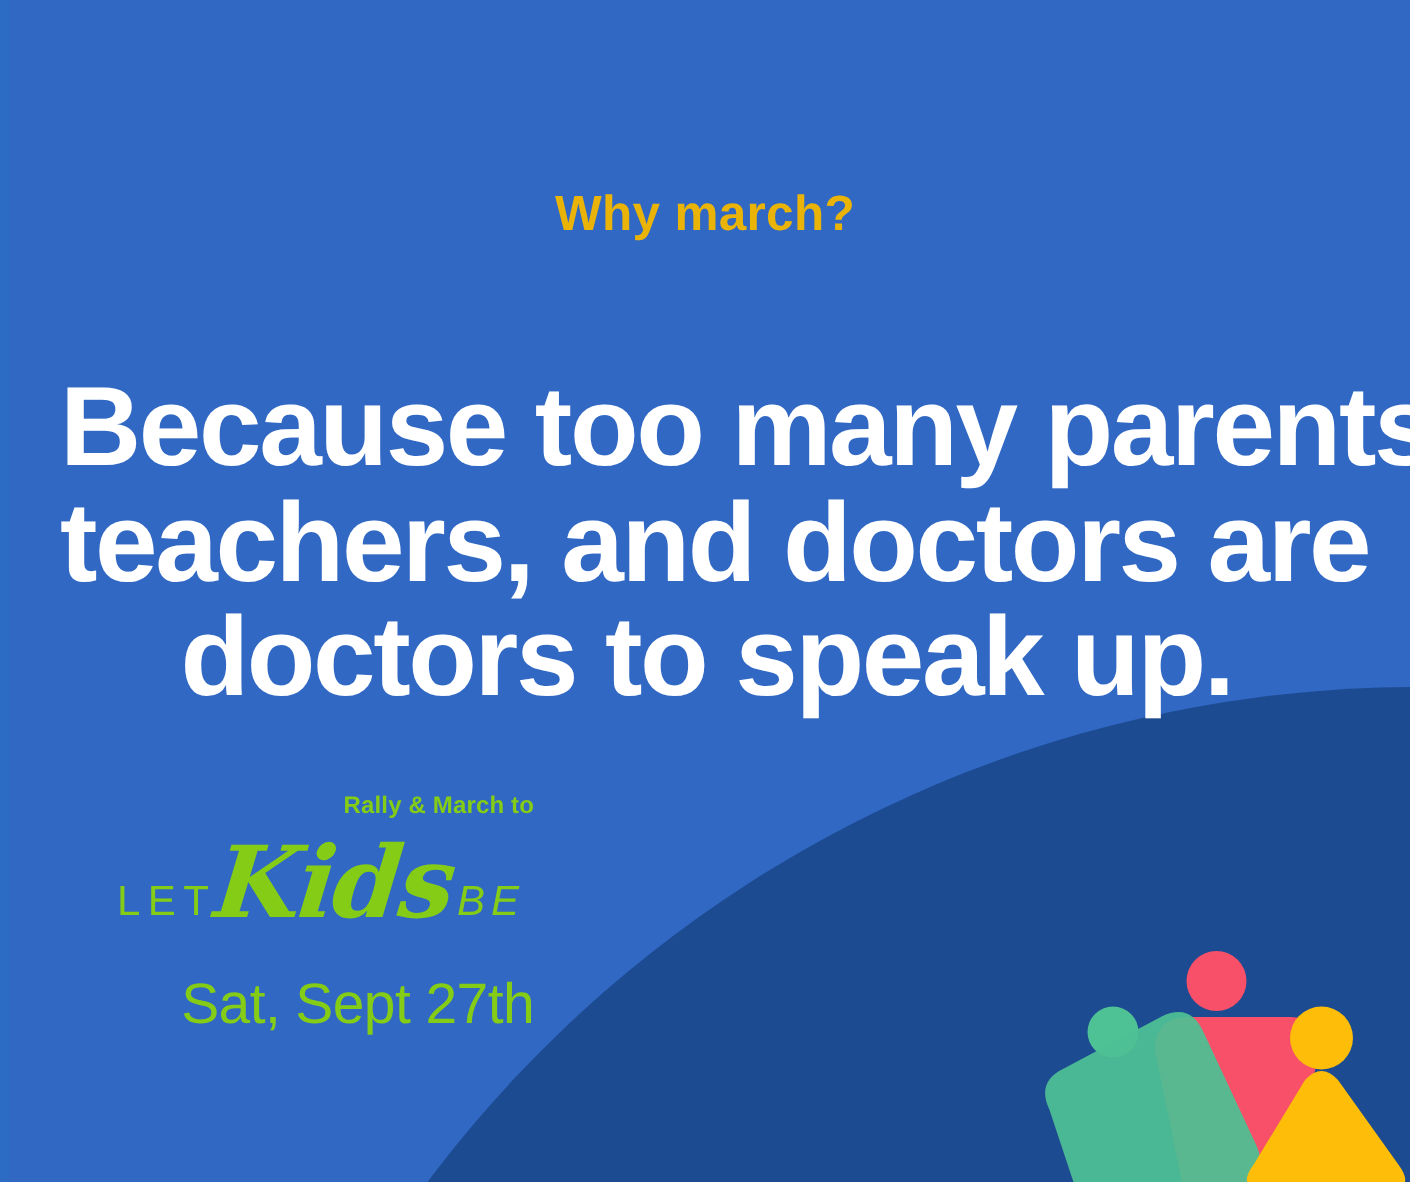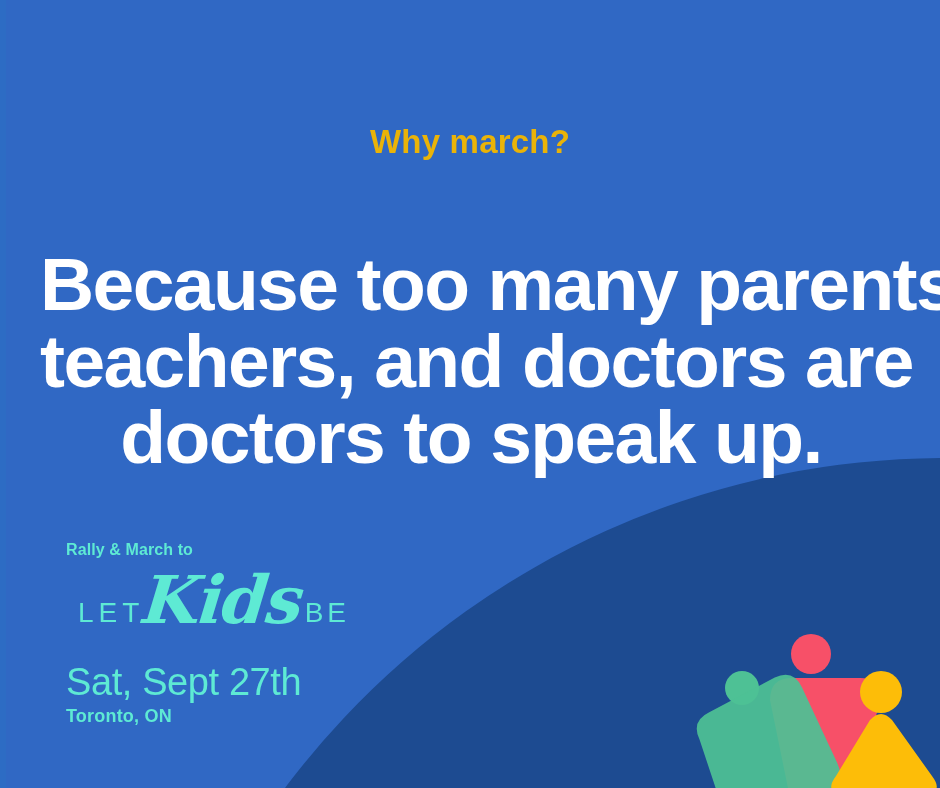--- a/index.html
+++ b/index.html
@@ -77,24 +77,24 @@
     font-weight: bold;
     line-height: 1.02;
     letter-spacing: -1.6px;
   }
   .headline .hl-line { display: block; white-space: nowrap; }
 
   
   .logo-block {
     position: absolute;
     left: 66px;
-    top: 540px;
+    top: 528px;
     width: 290px;
-    text-align: left;
-    color: #5eead4;
+    text-align: right;
+    color: #84cc16;
   }
 
   .logo-eyebrow {
     font-size: 16px;
     font-weight: bold;
     letter-spacing: 0.1px;
     line-height: 1.2;
   }
 
   .logo-lockup {
@@ -104,21 +104,21 @@
   }
   .logo-let, .logo-be {
     position: absolute;
     top: 34px;
     font-size: 28px;
     font-weight: 300;
     letter-spacing: 5px;
     line-height: 1;
   }
   .logo-let { left: 12px; }
-  .logo-be  { right: 6px; letter-spacing: 4px; }
+  .logo-be  { right: 6px; letter-spacing: 4px; font-style: italic; }
   .logo-kids {
     position: absolute;
     left: 78px;
     top: 2px;
     font-family: "DejaVu Serif", serif;
     font-style: italic;
     font-weight: bold;
     font-size: 66px;
     line-height: 1;
     letter-spacing: -2px;
@@ -170,21 +170,20 @@
   <div class="logo-block">
     <div class="logo-eyebrow">Rally &amp; March to</div>
 
     <div class="logo-lockup">
       <span class="logo-let">LET</span>
       <span class="logo-kids">Kids</span>
       <span class="logo-be">BE</span>
     </div>
 
     <div class="logo-date">Sat, Sept 27th</div>
-    <div class="logo-city">Toronto, ON</div>
   </div>
 
   <div class="figures">
     <svg width="280" height="168" viewBox="0 0 280 168" xmlns="http://www.w3.org/2000/svg">
       <defs>
         <clipPath id="clipBox">
           <rect x="0" y="0" width="280" height="168"></rect>
         </clipPath>
       </defs>
       <g clip-path="url(#clipBox)">

